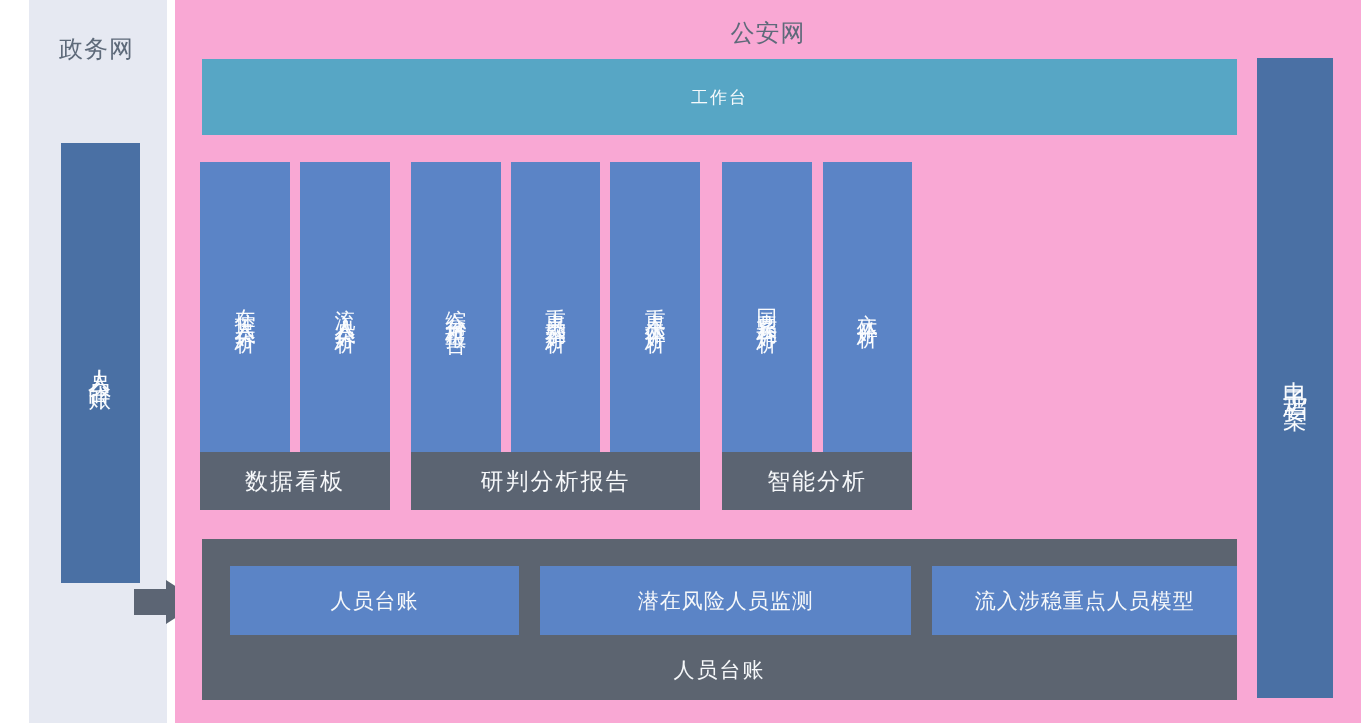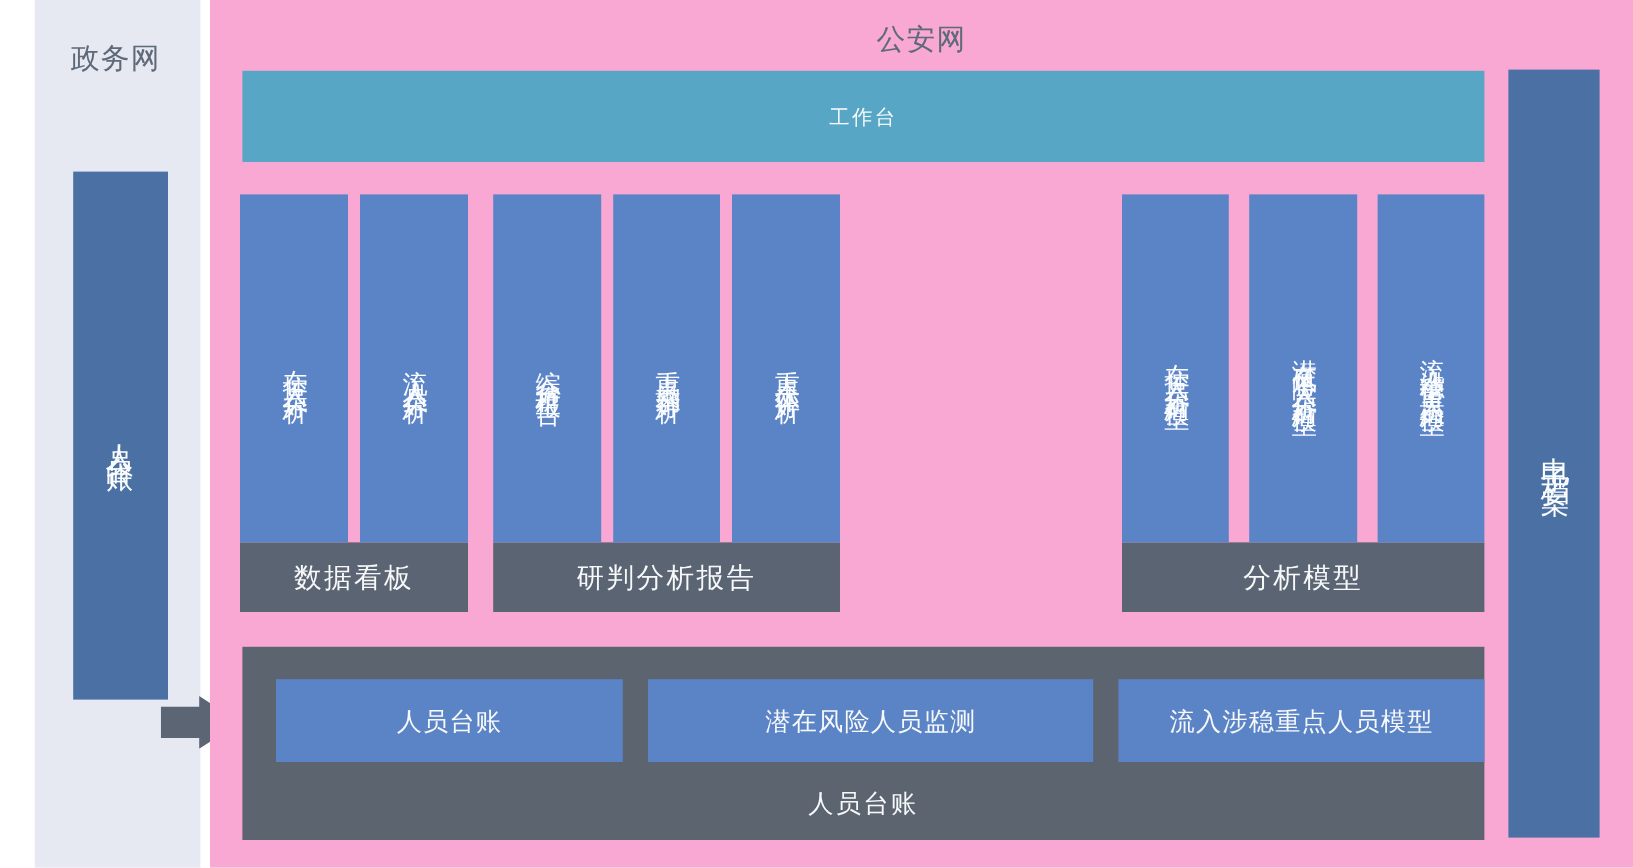--- a/index.html
+++ b/index.html
@@ -144,35 +144,32 @@
         <div class="module-col">
           <span class="vtext">重点类别分析</span>
         </div>
         <div class="module-col">
           <span class="vtext">重点个体分析</span>
         </div>
       </div>
       <div class="group-footer">研判分析报告</div>
     </div>
 
-
-    <div class="group g3">
+    <div class="group g2">
       <div class="cols">
         <div class="module-col">
-          <span class="vtext">在控人员分析模型</span>
+          <span class="vtext">同素异构分析</span>
         </div>
         <div class="module-col">
-          <span class="vtext">潜在风险人员分析模型</span>
-        </div>
-        <div class="module-col">
-          <span class="vtext">流入涉稳重点人员模型</span>
+          <span class="vtext">立体分析</span>
         </div>
       </div>
-      <div class="group-footer">分析模型</div>
+      <div class="group-footer">智能分析</div>
     </div>
+
 
     <div class="bottom-panel">
       <div class="btn-row">
         <div class="ledger-btn b0">人员台账</div>
         <div class="ledger-btn b1">潜在风险人员监测</div>
         <div class="ledger-btn b2">流入涉稳重点人员模型</div>
       </div>
       <div class="bottom-label">人员台账</div>
     </div>
 

